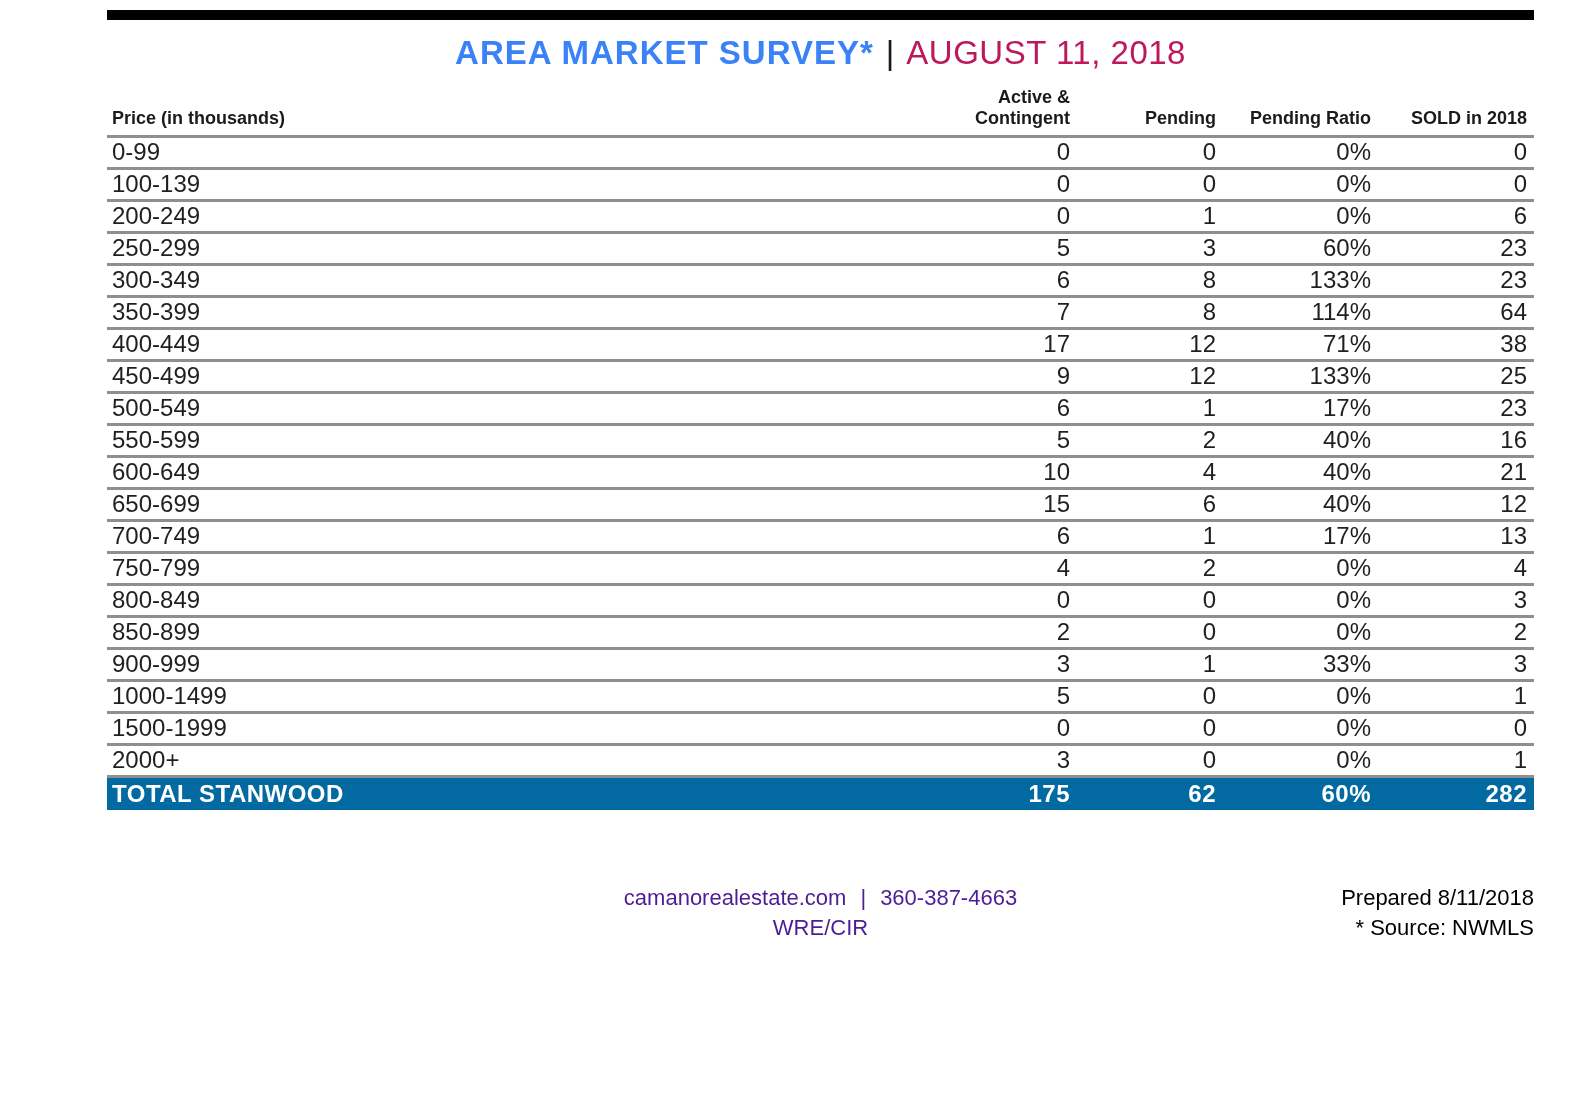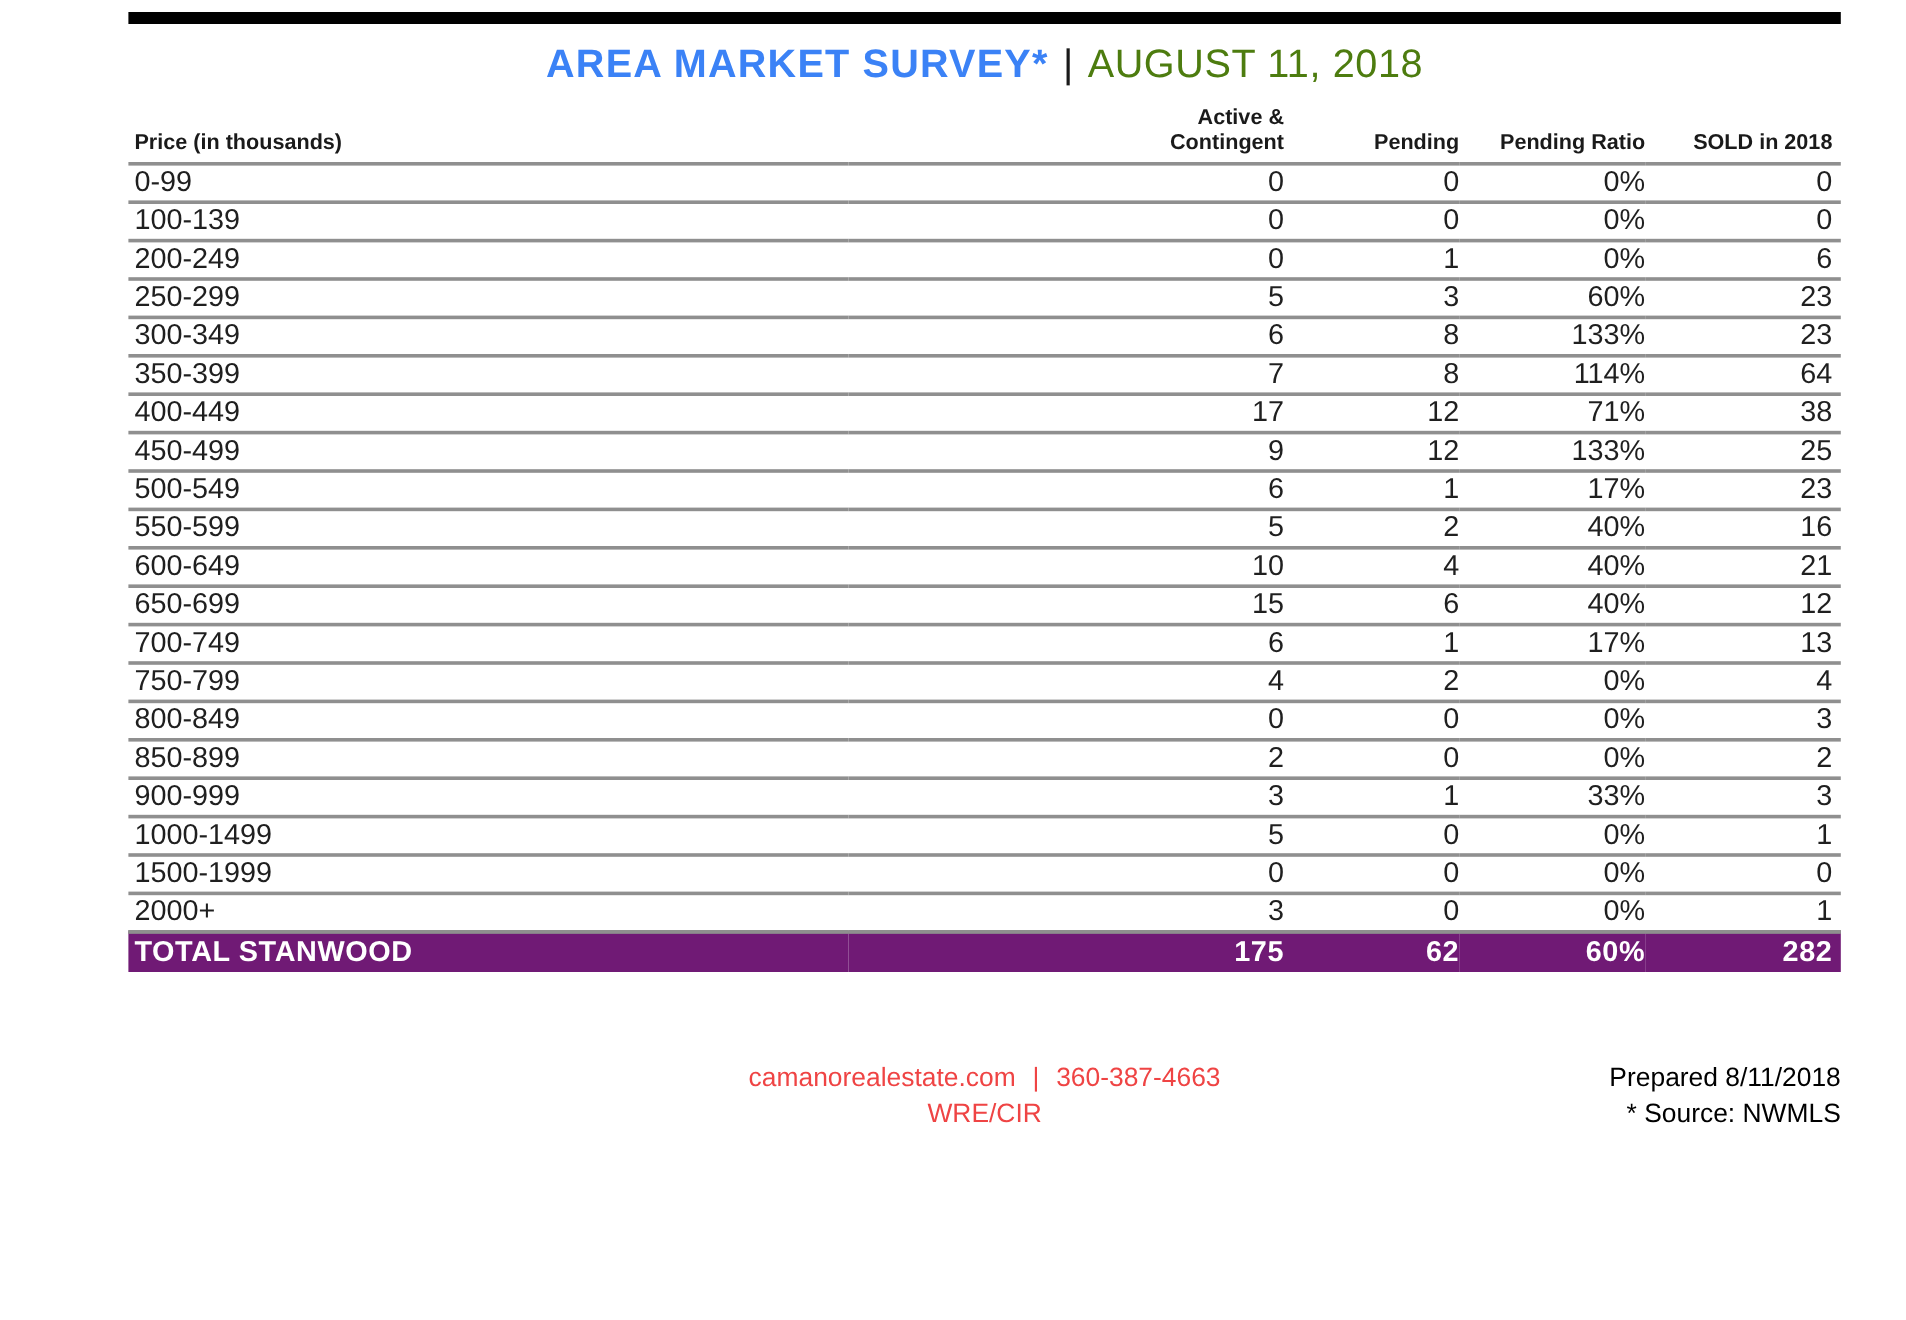--- a/index.html
+++ b/index.html
@@ -36,21 +36,21 @@
     color: #3b82f6;
     font-weight: bold;
     letter-spacing: 1px;
   }
   .title-sep {
     color: #1a1a1a;
     font-weight: 400;
     margin: 0 12px;
   }
   .title-date {
-    color: #4d7c0f;
+    color: #be185d;
     font-weight: 400;
     letter-spacing: 0.5px;
   }
   table.survey {
     margin-top: 4px;
     width: 1427px;
     border-collapse: collapse;
     table-layout: fixed;
   }
   col.w-price  { width: 600px; }
@@ -75,41 +75,41 @@
   tbody td {
     font-size: 24px;
     height: 32px;
     border-bottom: 3px solid #8f8f8f;
     color: #1f1f1f;
     white-space: nowrap;
   }
   tbody td.c-price { padding-left: 5px; }
 
   tfoot tr.total-row {
-    background: #701a75;
+    background: #0369a1;
     margin-left: 43px;
   }
   tfoot td {
     height: 34px;
     font-size: 24px;
     font-weight: bold;
     color: #ffffff;
     white-space: nowrap;
     letter-spacing: 0.5px;
   }
 
   .footer {
     position: relative;
     margin-top: 73px;
     font-size: 22px;
     line-height: 30px;
   }
   .footer-center {
     text-align: center;
-    color: #ef4444;
+    color: #4c1d95;
   }
   .footer-center .f-div { margin: 0 14px; }
   .footer-right {
     position: absolute;
     top: 0;
     right: 0;
     text-align: right;
     color: #000000;
   }
 </style>

